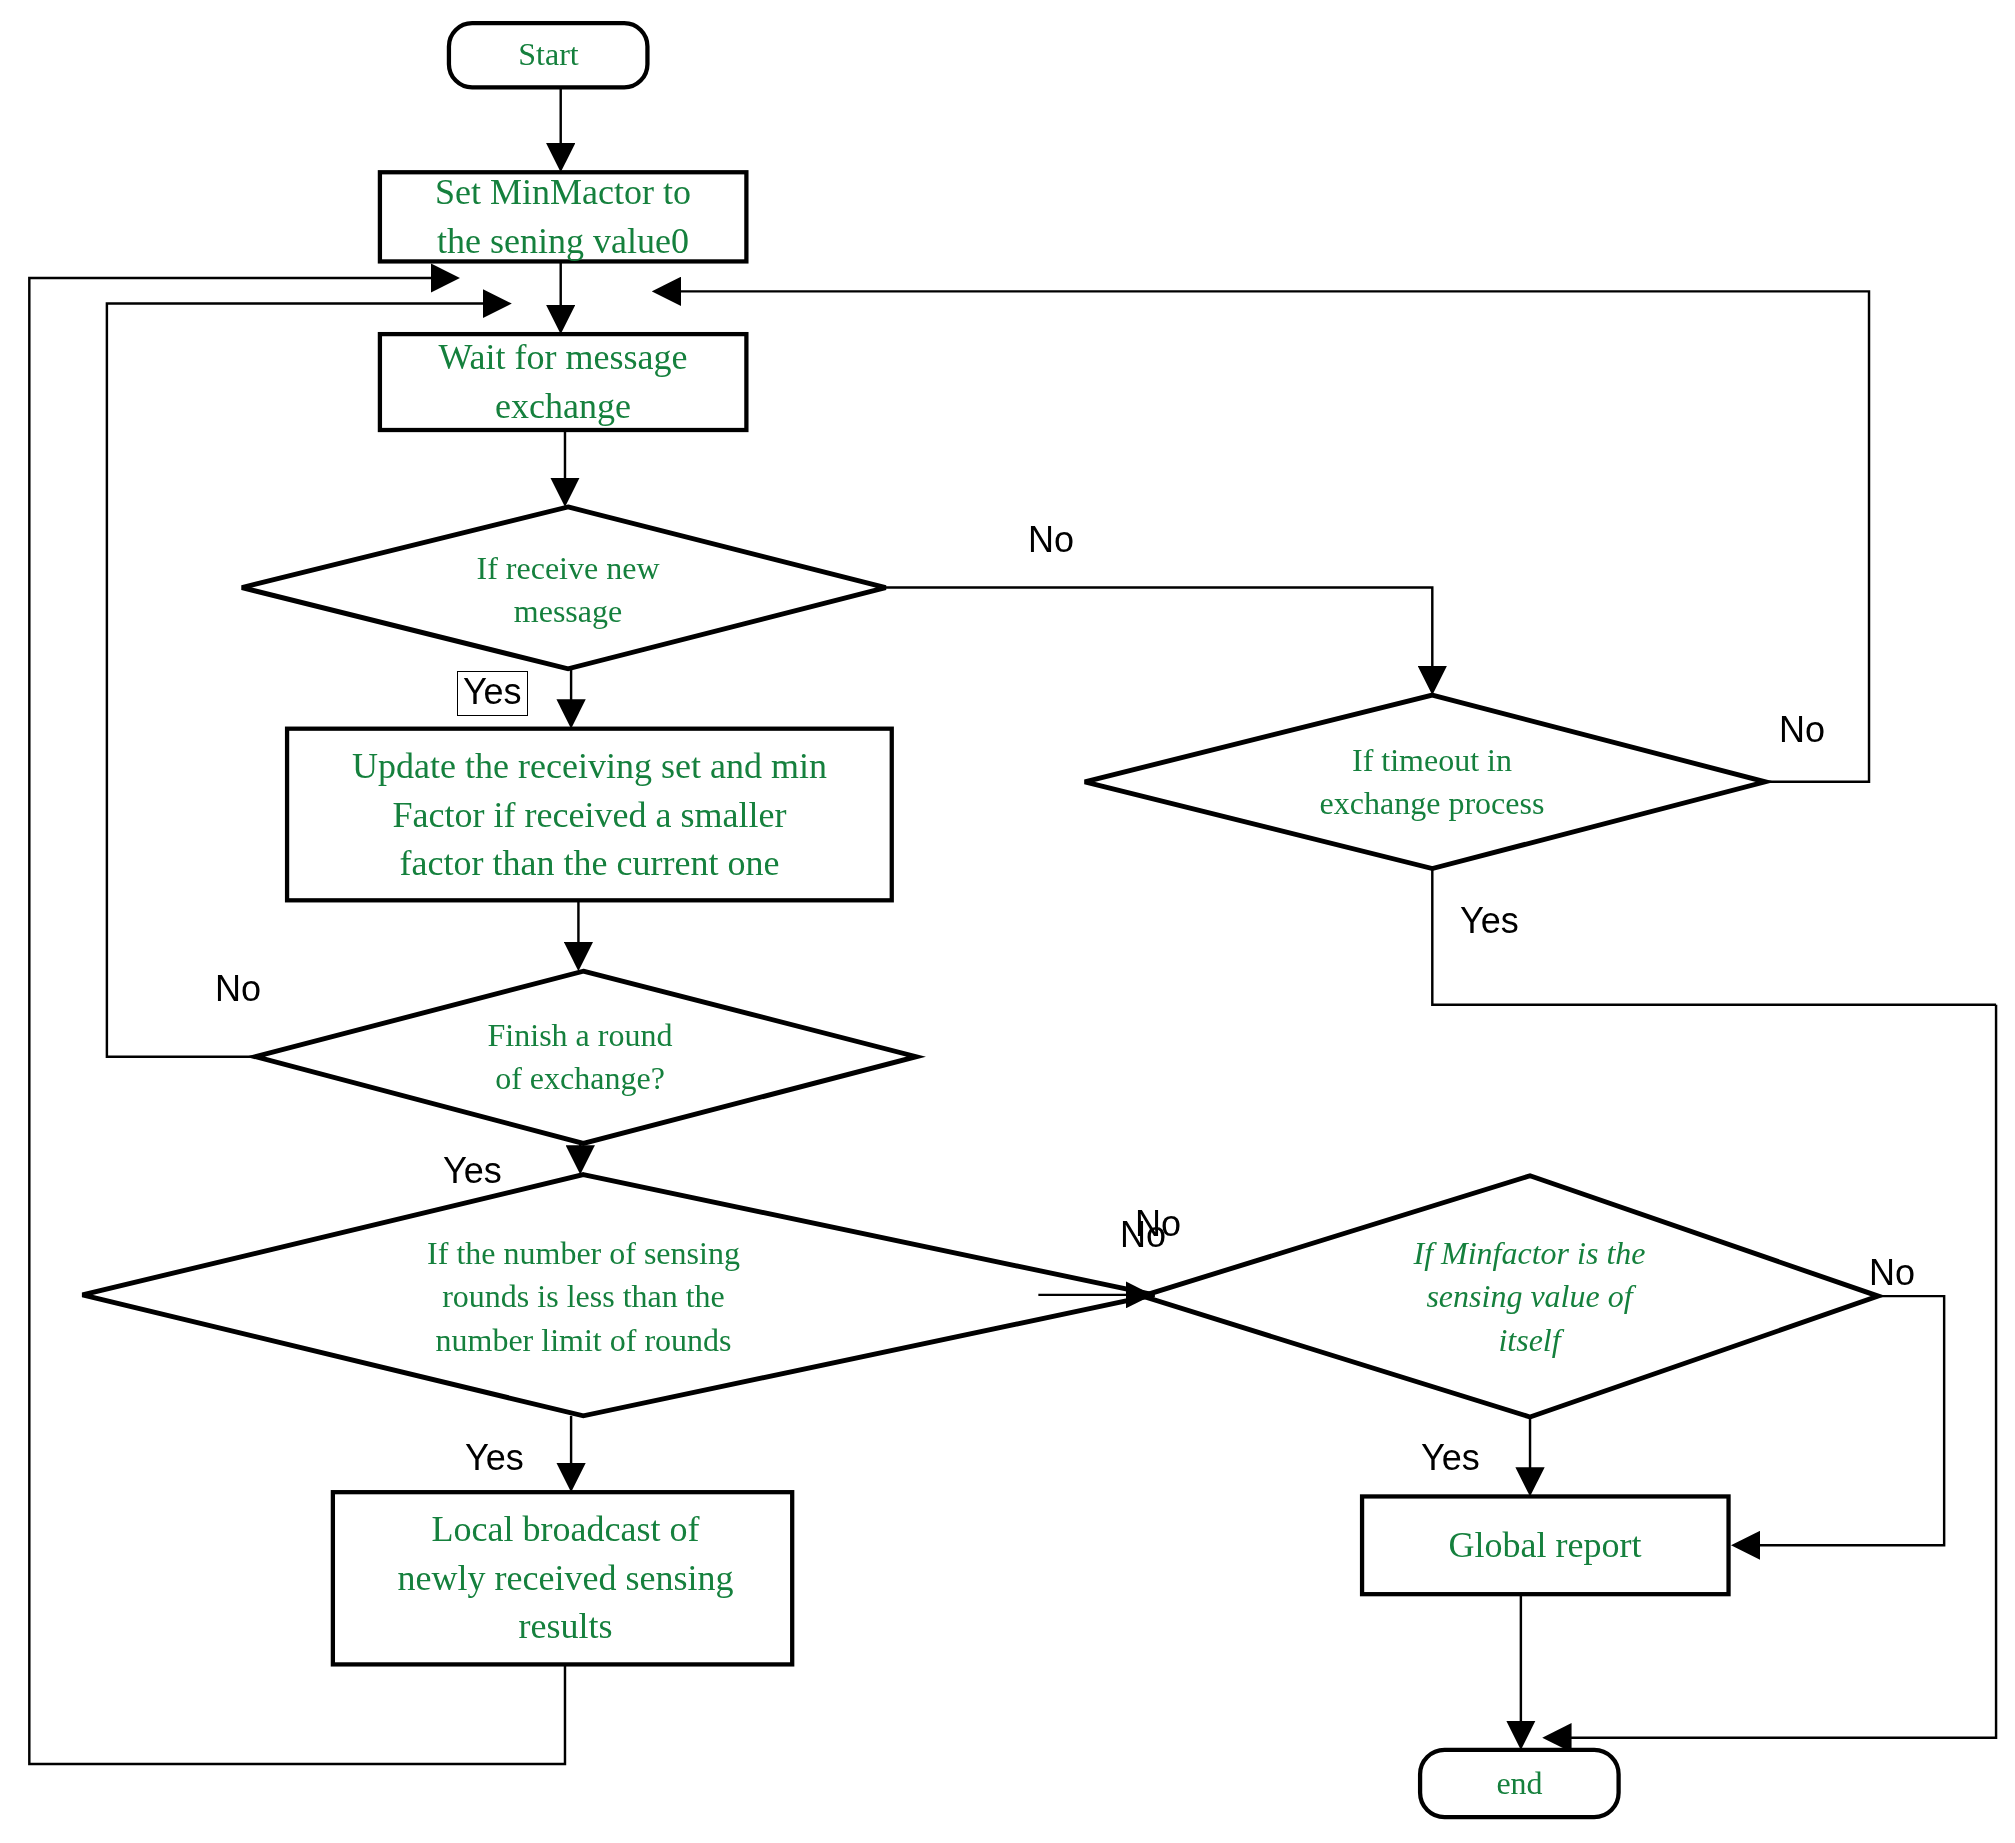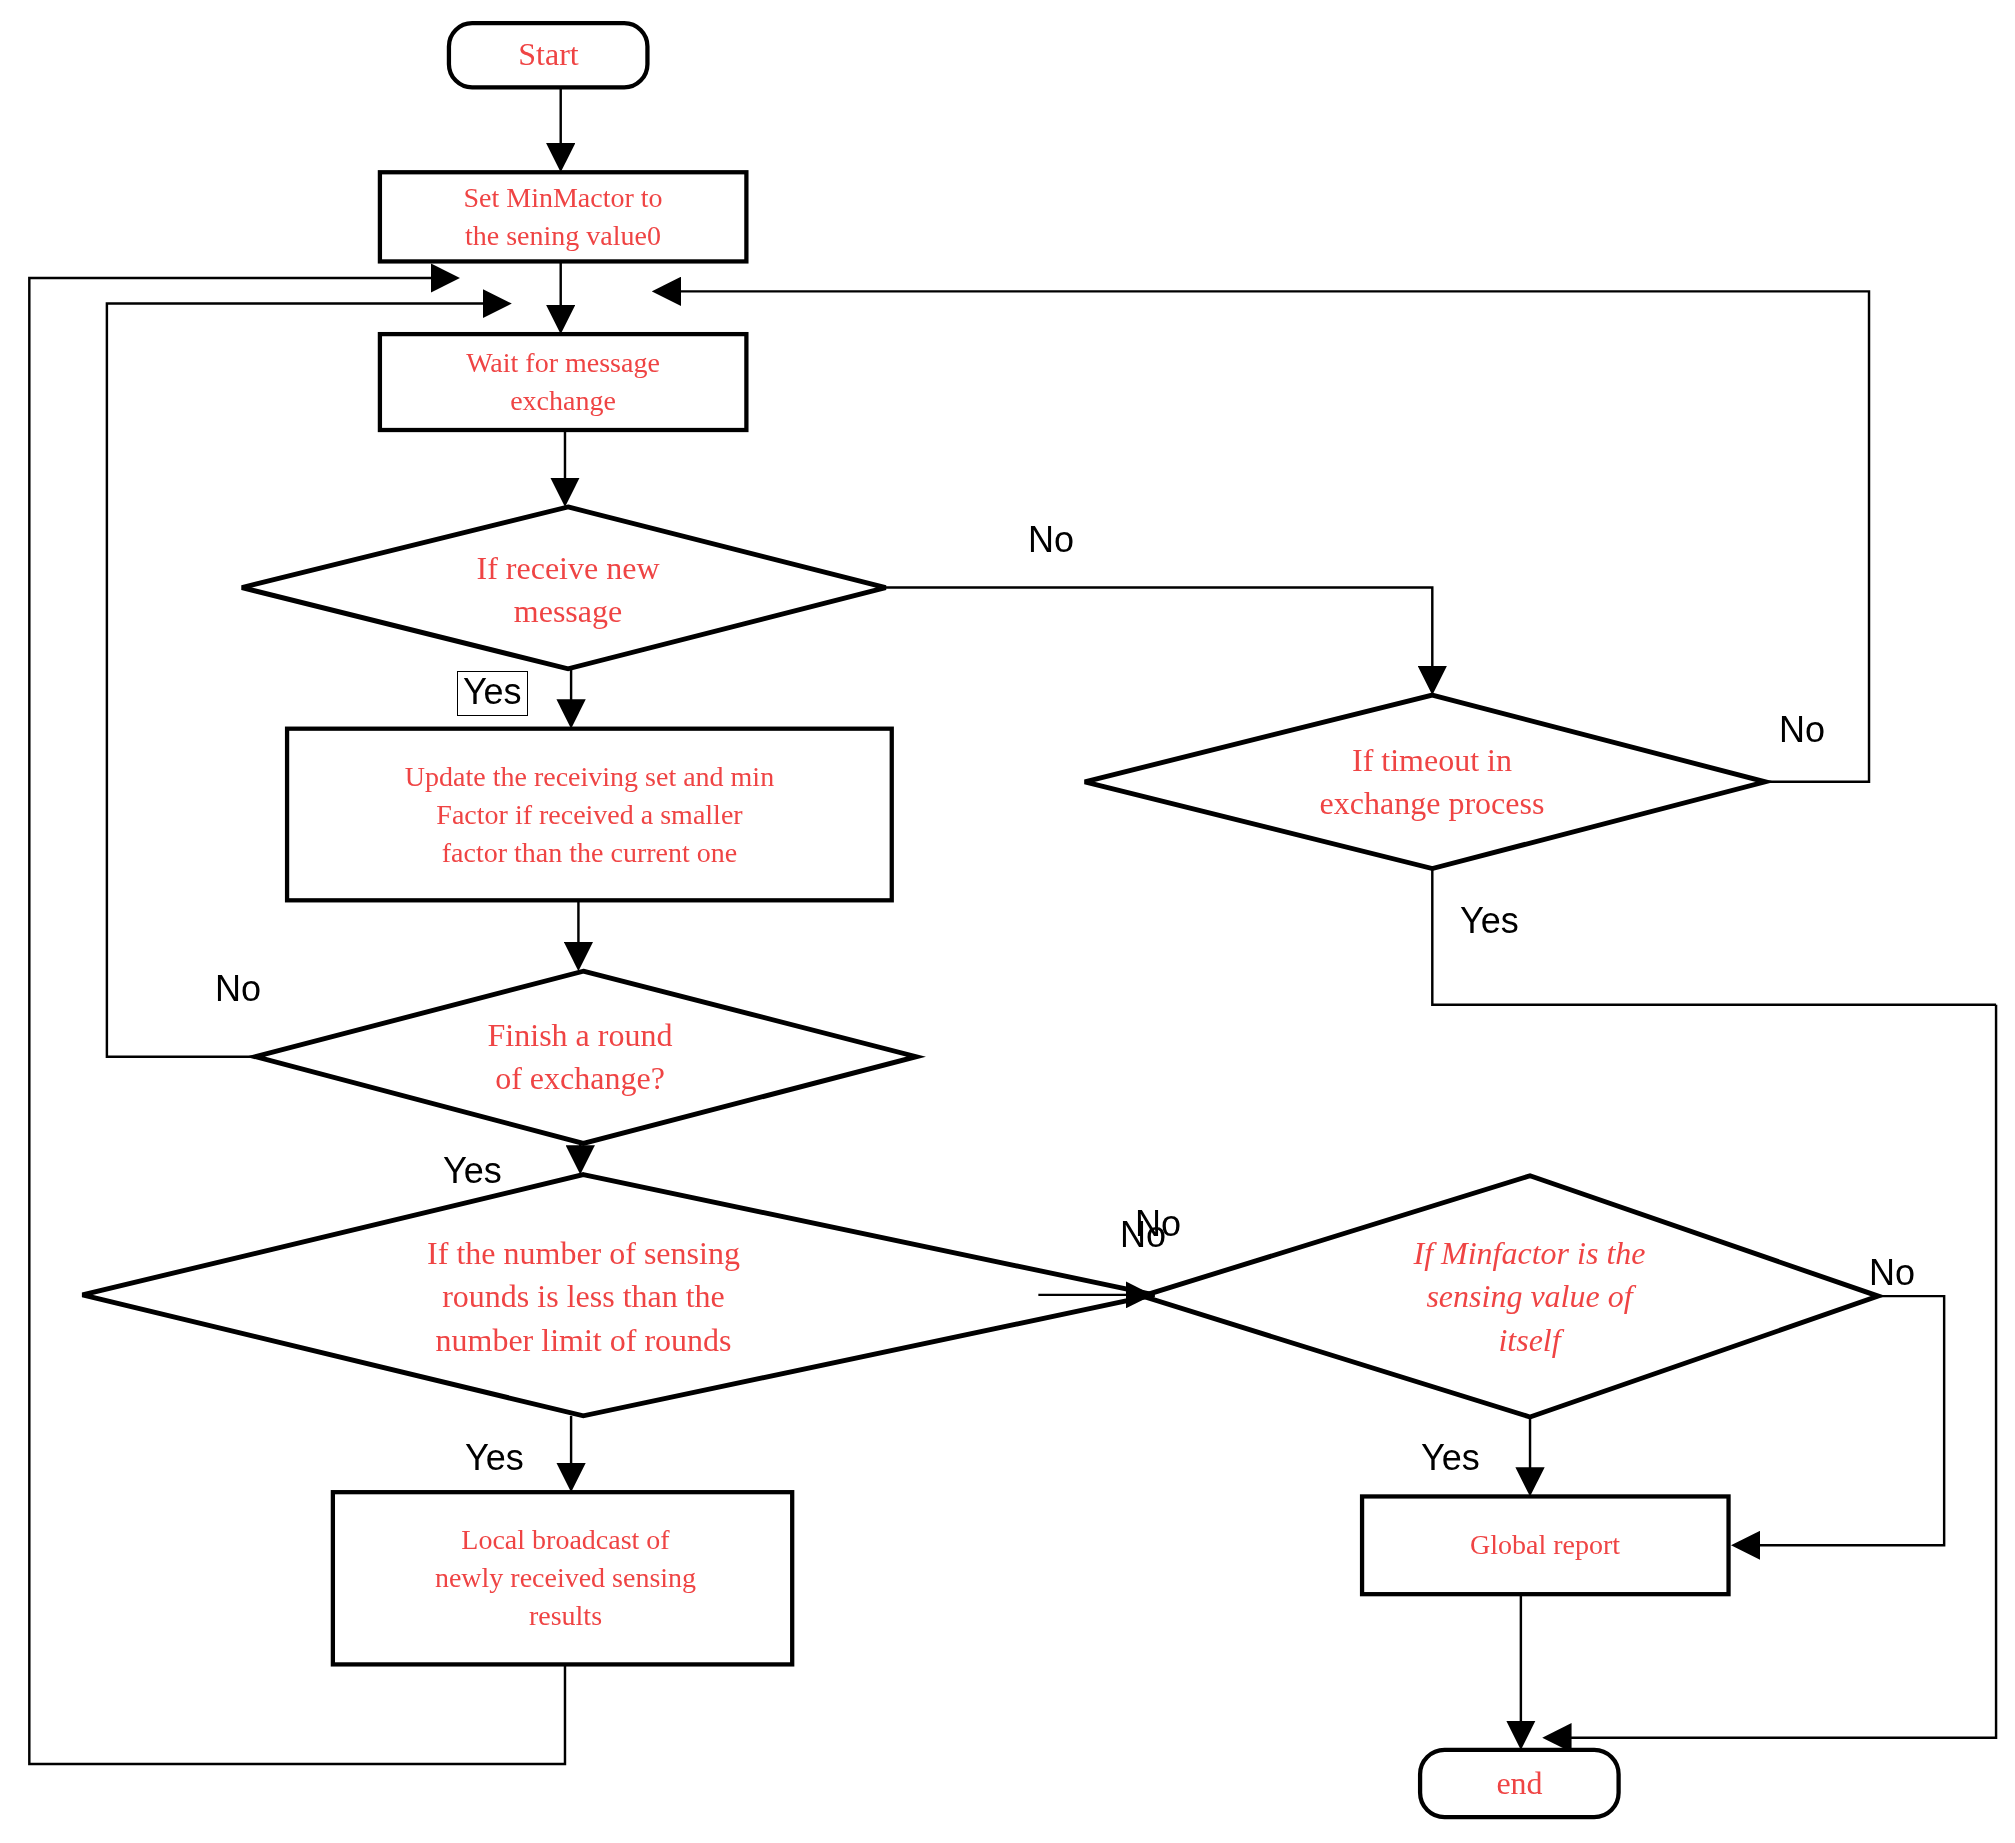--- a/index.html
+++ b/index.html
@@ -21,41 +21,41 @@
     top: 0;
     width: 2015px;
     height: 1844px;
   }
   .node-label {
     position: absolute;
     display: flex;
     align-items: center;
     justify-content: center;
     text-align: center;
-    color: #ef4444;
+    color: #15803d;
     font-family: "Liberation Serif", "DejaVu Serif", serif;
     line-height: 1.35;
     white-space: pre-line;
     pointer-events: none;
   }
   .edge-label {
     position: absolute;
     color: #000000;
     font-family: "Liberation Sans", "DejaVu Sans", sans-serif;
     font-size: 36px;
     line-height: 1;
     white-space: nowrap;
   }
   .edge-label.boxed {
     border: 1.8px solid #000000;
     padding: 2.4px 4.9px 4.9px 4.9px;
     background: #ffffff;
   }
   .terminal-text { font-size: 32px; }
-  .process-text  { font-size: 28px; }
+  .process-text  { font-size: 36px; }
   .decision-text { font-size: 32px; }
 </style>
 </head>
 <body>
 
 <div id="canvas">
 
   <svg id="flow-svg" viewBox="0 0 3299 3019">
     <defs>
       <marker id="arrow" viewBox="0 0 12 12" refX="10" refY="6" markerWidth="12" markerHeight="12" orient="auto-start-reverse">

